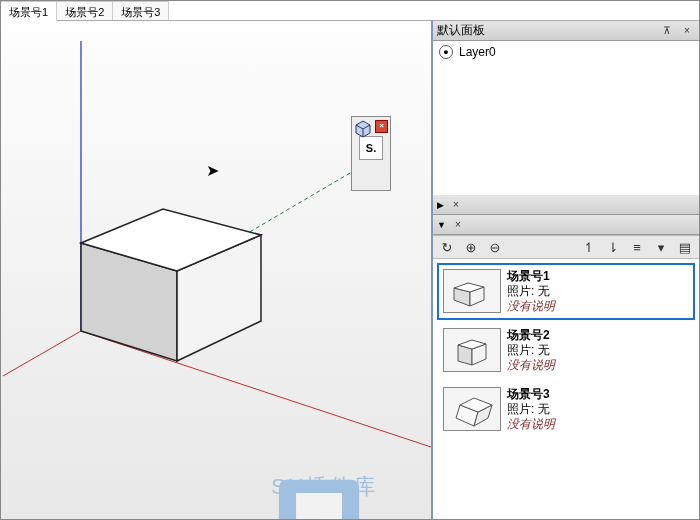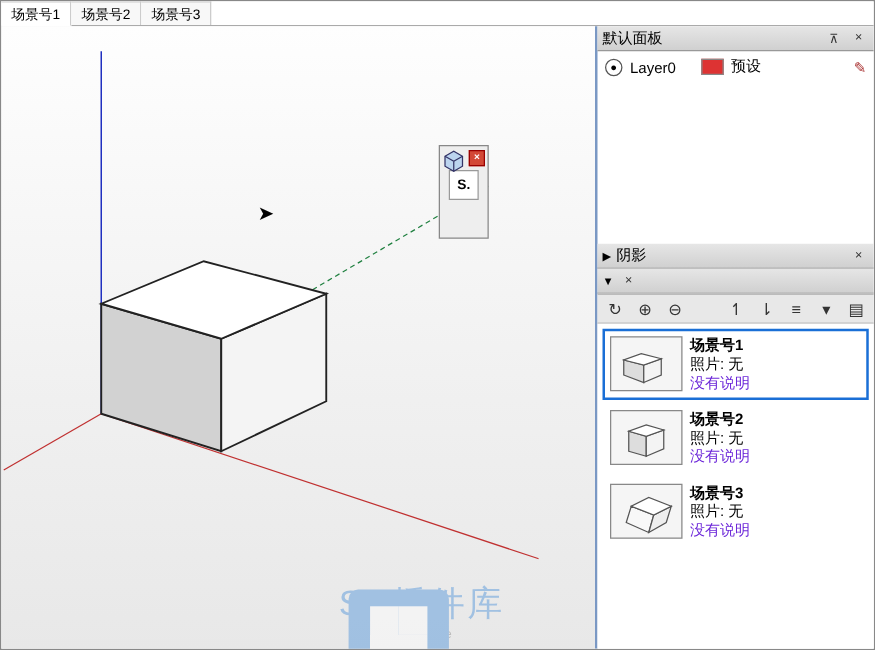--- a/index.html
+++ b/index.html
@@ -9,44 +9,44 @@
   .tab.active{background:#fff;border-bottom:1px solid #fff;margin-bottom:-1px}
   .main{display:flex;height:498px}
   .viewport{flex:1;position:relative;background:linear-gradient(#fefefe,#f0f0f0 60%,#e8e8e8)}
   .viewport svg{position:absolute;top:0;left:0}
   .tool-float{position:absolute;top:95px;left:350px;width:40px;border:1px solid #888;background:#eee;display:flex;flex-direction:column;align-items:center;padding:2px;gap:2px}
   .tool-float-head{width:100%;height:15px;display:flex;justify-content:flex-end;align-items:center}
   .tool-close{width:13px;height:13px;background:#d34836;border:1px solid #900;color:#fff;font-size:8px;text-align:center;line-height:10px;font-weight:bold;cursor:pointer}
   .tool-icon{width:24px;height:24px;border:1px solid #999;background:#fff;display:flex;align-items:center;justify-content:center;font-size:11px;font-weight:bold}
   .tool-cube{width:26px;height:26px;display:flex;align-items:center;justify-content:center}
   .cursor-arrow{position:absolute;top:140px;left:205px;font-size:16px;color:#000}
-  .side{width:223px;border-left:2px solid #7a98c4;background:#fff;display:flex;flex-direction:column}
+  .side{width:268px;border-left:2px solid #7a98c4;background:#fff;display:flex;flex-direction:column}
   .panel-hd{height:20px;background:linear-gradient(#e6e6e6,#d0d0d0);border-bottom:1px solid #999;display:flex;align-items:center;font-size:12px;padding:0 4px;gap:4px}
   .panel-hd .tri{font-size:9px}
   .panel-hd .title{flex:1}
   .panel-hd .pin,.panel-hd .x{width:16px;text-align:center;font-size:10px;color:#333;cursor:pointer}
   .layers{padding:4px 6px;font-size:12px;display:flex;gap:20px}
   .layer-row{display:flex;align-items:center;gap:6px}
   .eye{width:14px;height:14px;border-radius:50%;border:1px solid #555;display:inline-flex;align-items:center;justify-content:center;font-size:9px}
   .swatch{width:18px;height:13px;background:#d33;border:1px solid #888;display:inline-block}
   .pencil{margin-left:auto;color:#a33;font-size:12px}
   .flex-spacer{flex:1}
   .scene-toolbar{height:24px;background:#e8e8e8;border-top:1px solid #bbb;border-bottom:1px solid #bbb;display:flex;align-items:center;gap:8px;padding:0 6px;font-size:13px;color:#333}
   .tbtn{width:16px;height:16px;display:inline-flex;align-items:center;justify-content:center;cursor:pointer;font-family:Arial}
   .scene-list{overflow:auto;background:#fff;height:260px;padding:2px}
   .scene-item{display:flex;gap:6px;padding:4px;border:2px solid transparent;margin:2px}
   .scene-item.sel{border:2px solid #1a6fd6}
   .thumb{width:58px;height:44px;border:1px solid #888;background:#f5f5f5;position:relative}
   .thumb svg{position:absolute;top:0;left:0}
   .scene-info{font-size:12px;line-height:15px}
   .scene-info .name{font-weight:bold}
-  .scene-info .desc{color:#6d28d9}
+  .scene-info .desc{font-style:italic;color:#7f1d1d}
   .watermark{position:absolute;bottom:6px;left:270px;text-align:center;color:#4a90d9;opacity:.45;font-family:Arial;pointer-events:none}
   .watermark .logo{width:96px;height:86px;margin:0 auto 4px}
-  .watermark .t1{font-size:28px;letter-spacing:2px}
+  .watermark .t1{font-size:22px;letter-spacing:2px}
   .watermark .t2{font-size:10px;color:#888;letter-spacing:1px}
 </style>
 </head>
 <body>
 
 <div class="tabs">
   <div class="tab active">场景号1</div>
   <div class="tab">场景号2</div>
   <div class="tab">场景号3</div>
 </div>
@@ -97,32 +97,26 @@
     <div class="panel-hd">
       <span class="title">默认面板</span>
       <span class="pin">⊼</span>
       <span class="x">×</span>
     </div>
     <div class="layers">
       <div class="layer-row">
         <span class="eye">●</span>
         <span>Layer0</span>
       </div>
-      <div class="layer-row" style="flex:1">
-        <span class="swatch"></span>
-        <span>预设</span>
-        <span class="pencil">✎</span>
-      </div>
     </div>
 
     <div class="flex-spacer"></div>
 
     <div class="panel-hd">
       <span class="tri">▶</span>
-      <span class="title">阴影</span>
       <span class="x">×</span>
     </div>
     <div class="panel-hd">
       <span class="tri">▼</span>
       <span class="x">×</span>
     </div>
 
     <div class="scene-toolbar">
       <span class="tbtn">↻</span>
       <span class="tbtn">⊕</span>

